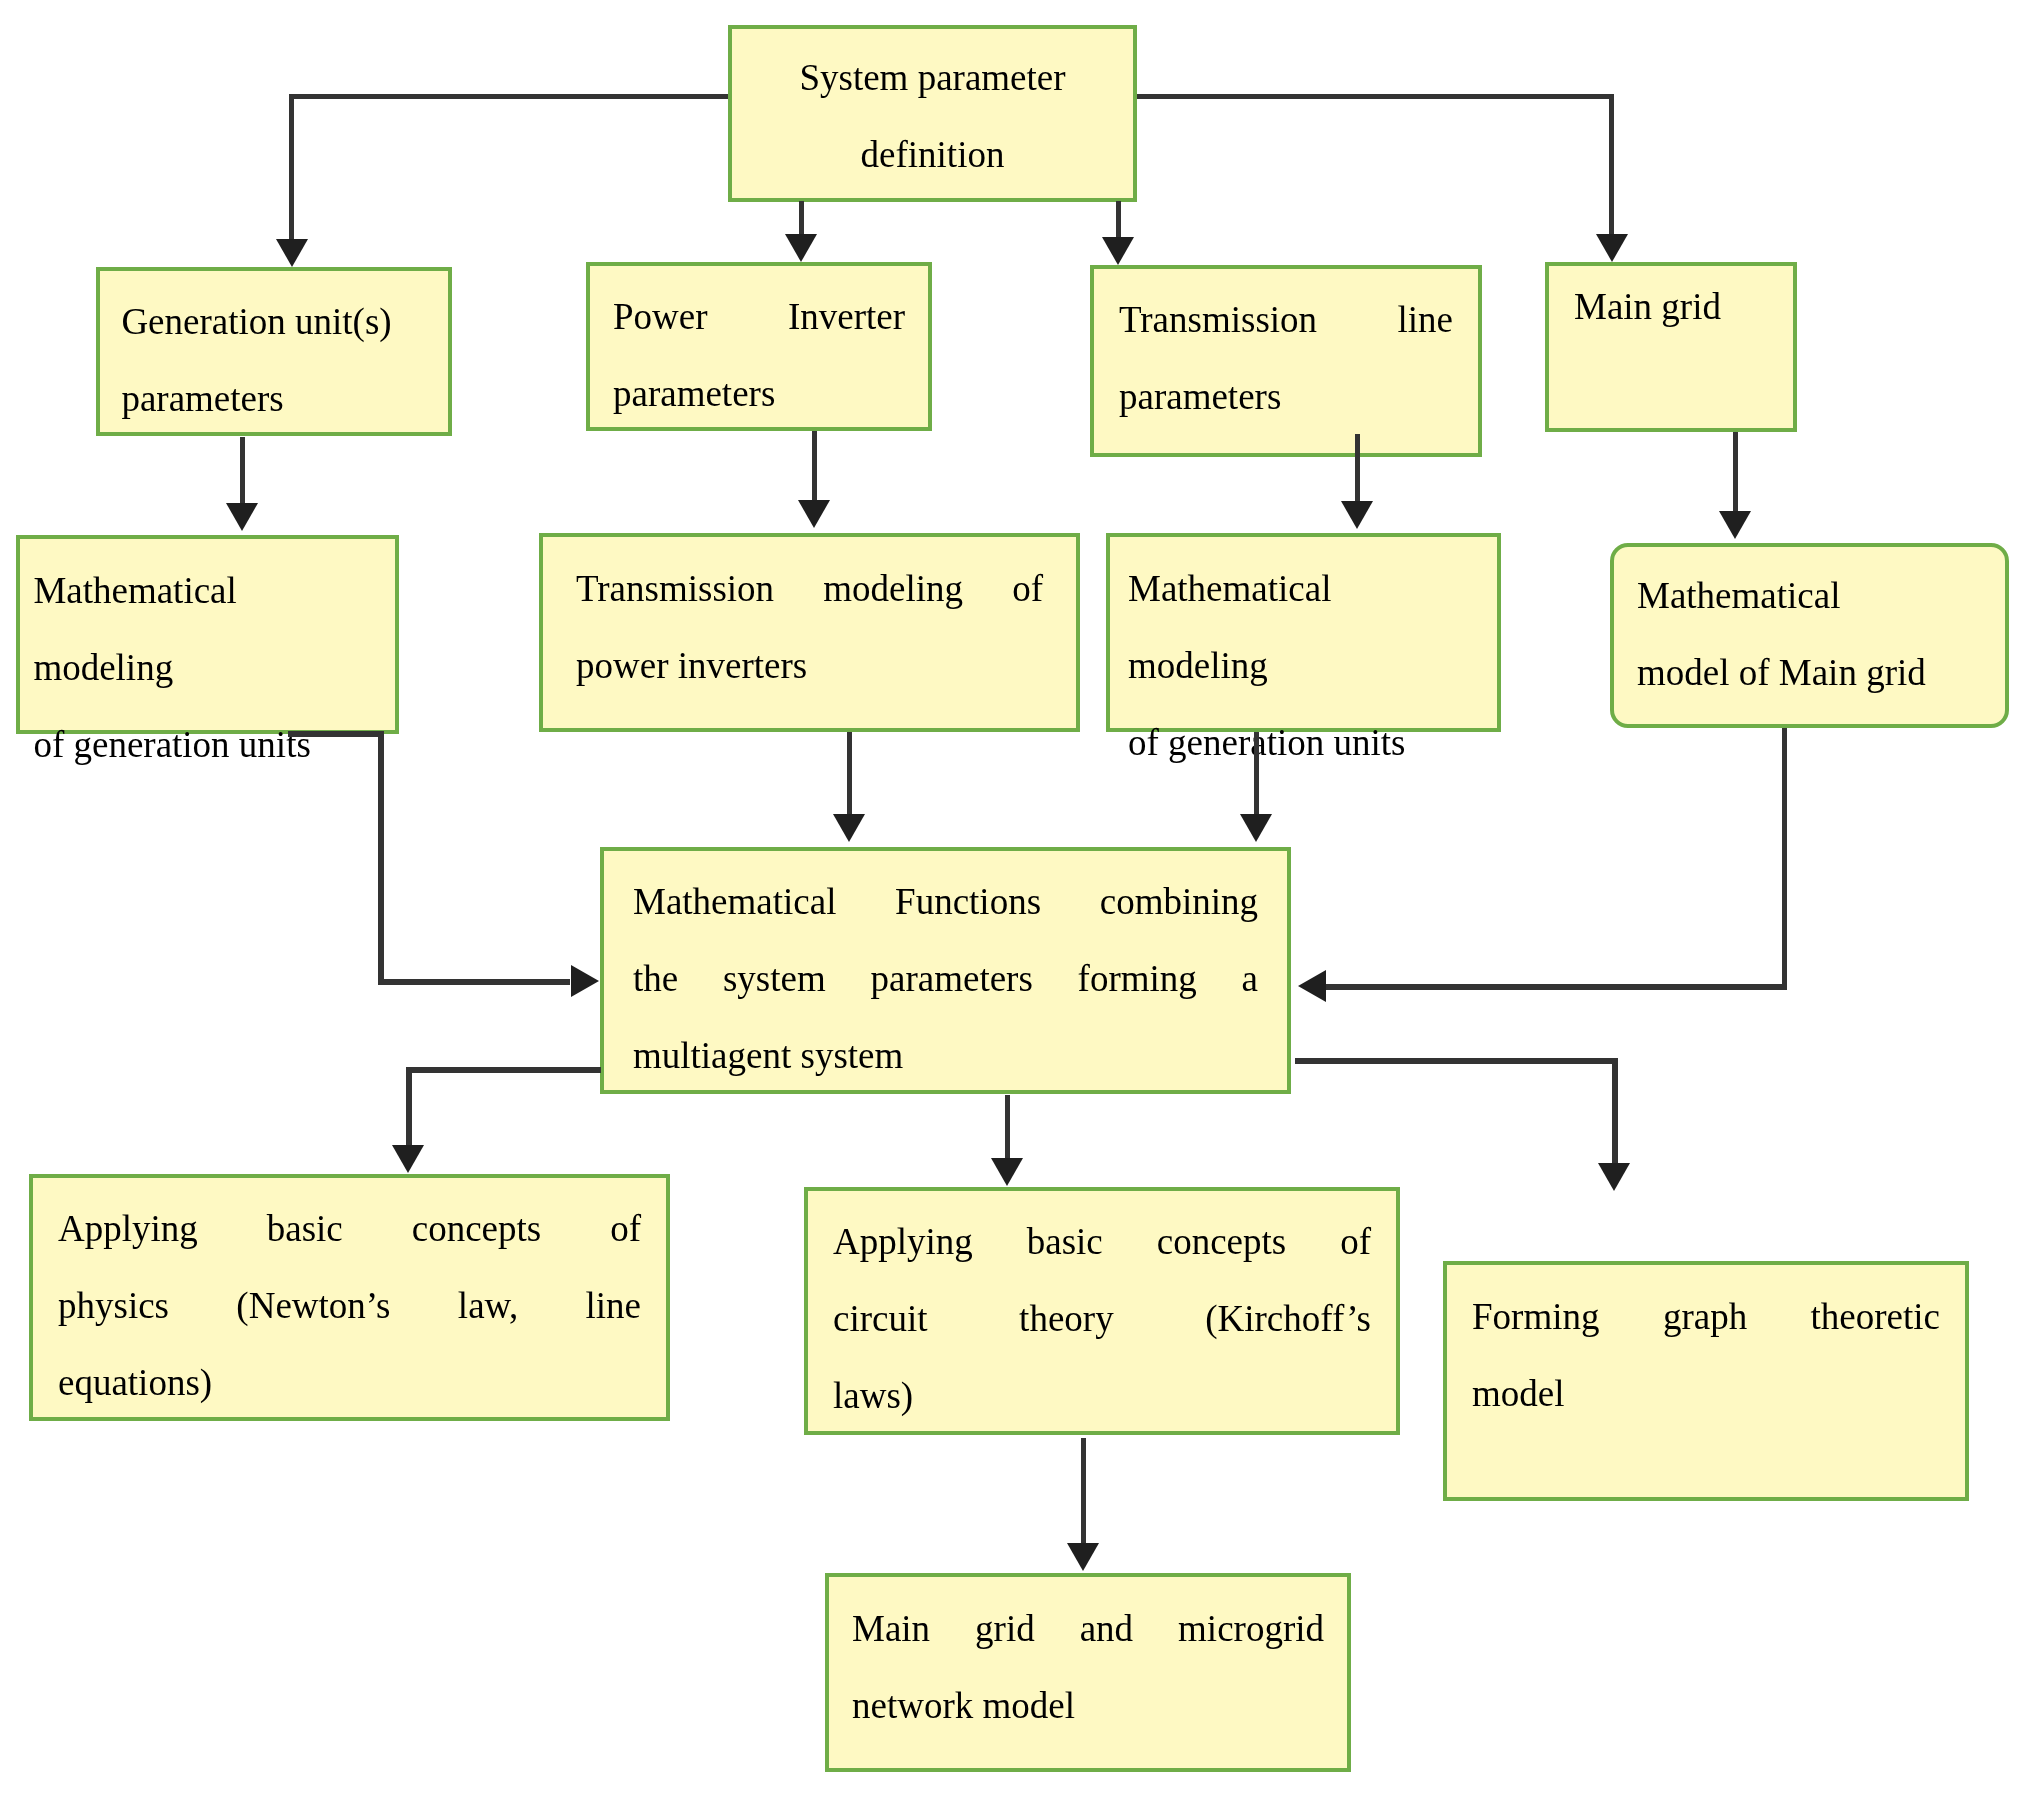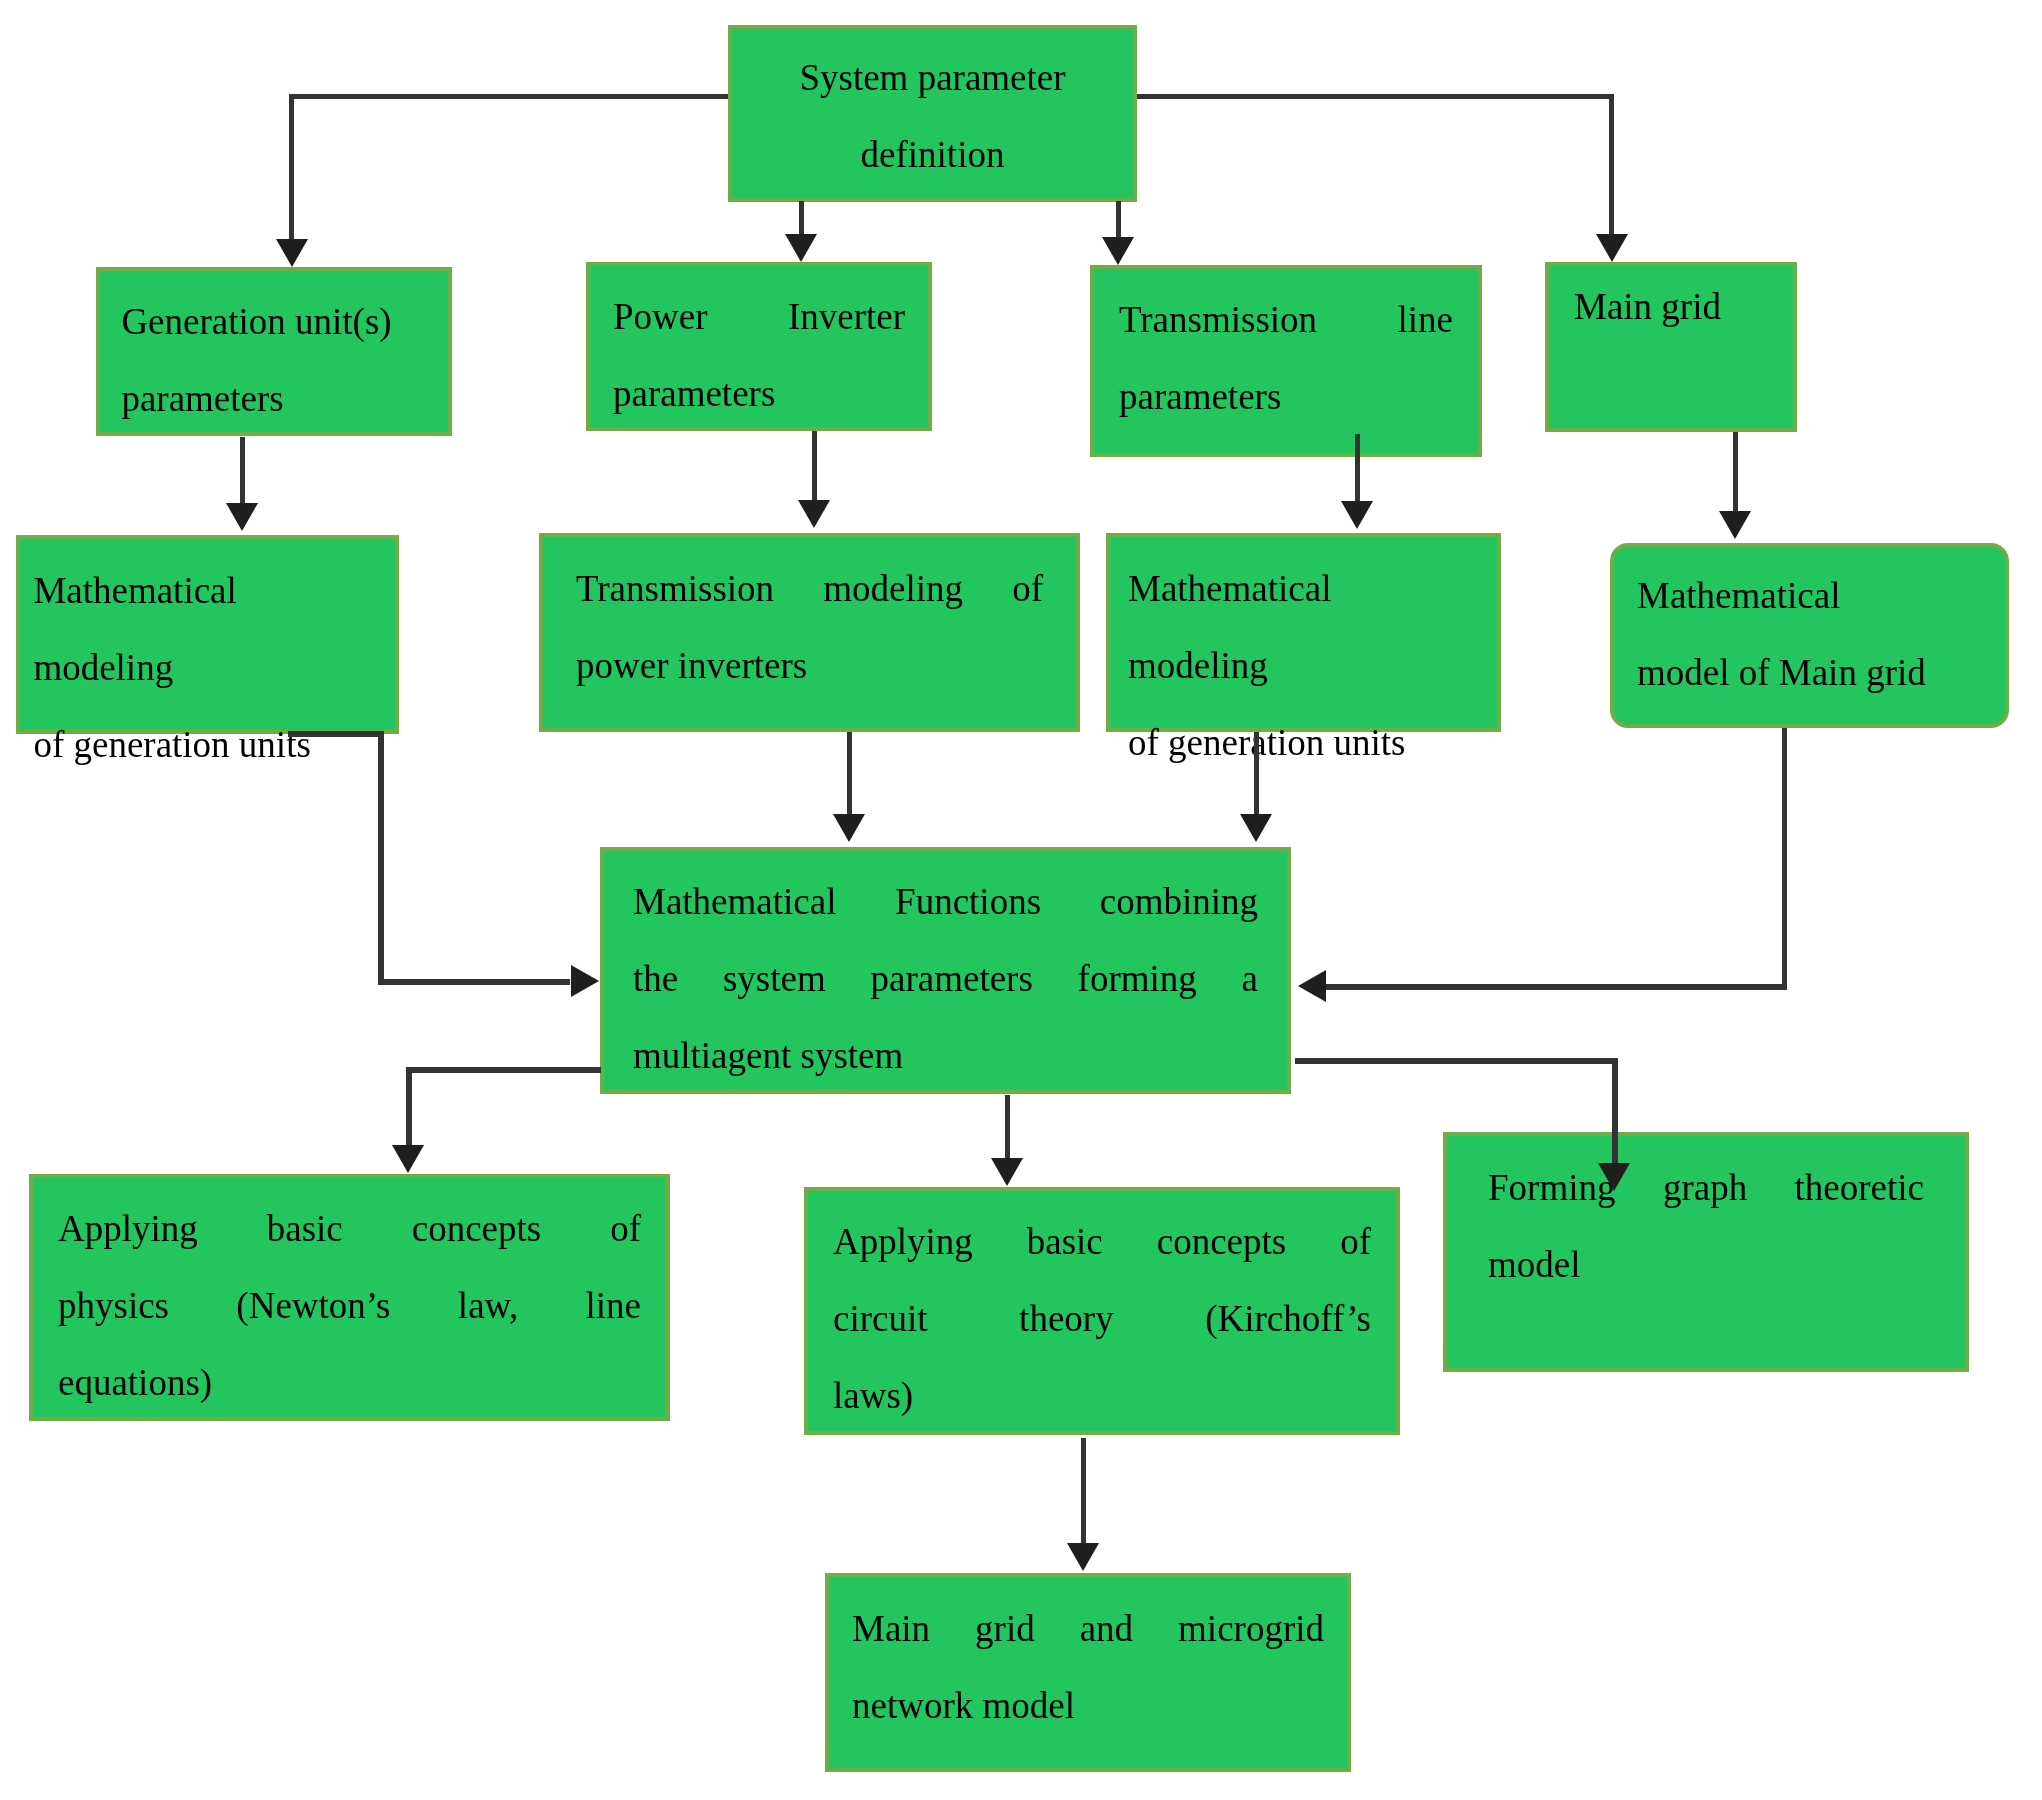--- a/index.html
+++ b/index.html
@@ -7,21 +7,21 @@
     position:relative;
     width:2043px;height:1800px;
     background:var(--background,#ffffff);
     font-family:"Liberation Serif","DejaVu Serif",serif;
     color:var(--text,#000000);
     overflow:hidden;
   }
   .node{
     position:absolute;
     border:4.1px solid var(--box-border,#6fad47);
-    background:#22c55e;
+    background:#fef9c3;
     box-sizing:border-box;
     font-size:37px;
     line-height:77px;
   }
   .tl{display:block;white-space:nowrap;}
   .jl{white-space:normal;text-align:justify;text-align-last:justify;-moz-text-align-last:justify;}
   .ll{text-align:left;}
   .cl{text-align:center;white-space:normal;}
   .seg{position:absolute;background:var(--connector,#333333);}
   .ah{position:absolute;width:0;height:0;}
@@ -89,21 +89,21 @@
     <span class="tl jl">physics (Newton’s law, line</span>
     <span class="tl ll">equations)</span>
   </div>
 
   <div class="node" style="left:804px;top:1187px;width:596px;height:248px;padding:11.5px 25px 0;">
     <span class="tl jl">Applying basic concepts of</span>
     <span class="tl jl">circuit theory (Kirchoff’s</span>
     <span class="tl ll">laws)</span>
   </div>
 
-  <div class="node" style="left:1443px;top:1132px;width:526px;height:240px;padding:13px 41px 0;">
+  <div class="node" style="left:1443px;top:1261px;width:526px;height:240px;padding:13px 25px 0;">
     <span class="tl jl">Forming graph theoretic</span>
     <span class="tl ll">model</span>
   </div>
 
   <div class="node" style="left:825px;top:1573px;width:526px;height:199px;padding:13px 23px 0;">
     <span class="tl jl">Main grid and microgrid</span>
     <span class="tl ll">network model</span>
   </div>
 
   <div class="seg" style="left:292px;top:94px;width:436px;height:5px;"></div>

